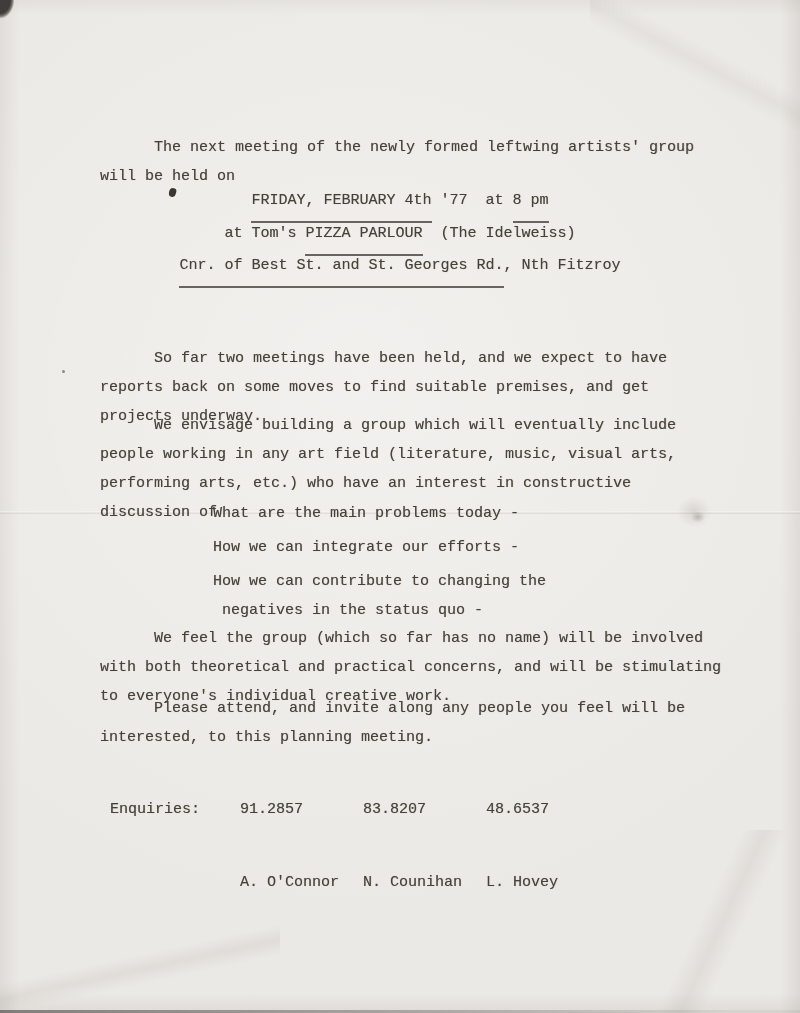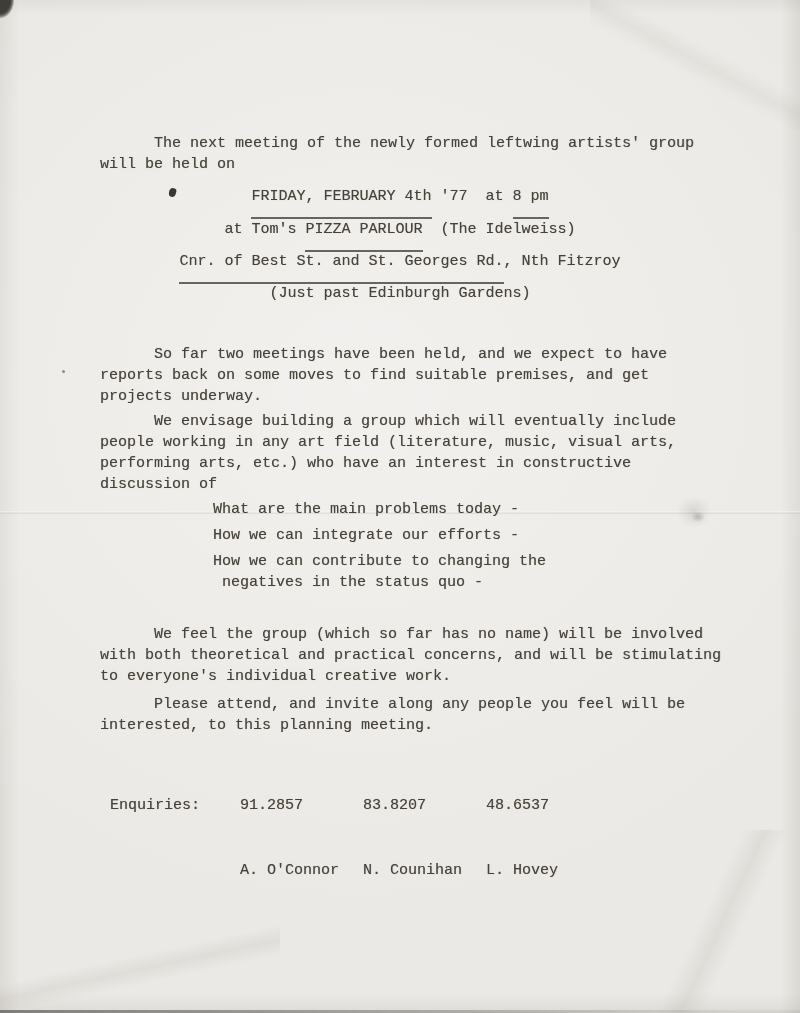--- a/index.html
+++ b/index.html
@@ -7,21 +7,21 @@
     position:relative;
     width:800px;height:1013px;
     margin:0 auto;
     overflow:hidden;
     background:
       radial-gradient(120% 90% at 45% 38%, rgba(255,255,255,0.35), rgba(255,255,255,0) 60%),
       linear-gradient(90deg, rgba(108,102,94,0.10) 0, rgba(108,102,94,0) 2.5%, rgba(108,102,94,0) 97.5%, rgba(108,102,94,0.12) 100%),
       linear-gradient(180deg, rgba(108,102,94,0.08) 0, rgba(108,102,94,0) 1.5%, rgba(108,102,94,0) 98%, rgba(108,102,94,0.10) 100%),
       #ebe9e5;
     font-family:"Liberation Mono","DejaVu Sans Mono",monospace;
-    font-size:15px;line-height:21px;
+    font-size:15px;line-height:29px;
     color:#474239;
   }
   .ink{ text-shadow:0.3px 0.3px 0.7px rgba(71,66,57,0.45); }
   .pre{ white-space:pre; }
   .abs{ position:absolute; }
   .heading-line{ position:absolute; left:0; width:800px; text-align:center; white-space:pre; }
   .u{ border-bottom:2px solid rgba(66,61,53,0.78); padding-bottom:12px; }
   .list{ position:absolute; left:213px; top:499px; }
   .list-item{ white-space:pre; margin-bottom:5px; }
   .enquiries{ position:absolute; left:110px; top:751px; }
@@ -67,21 +67,20 @@
 
   <div class="abs pre" style="left:100px;top:133px;">      The next meeting of the newly formed leftwing artists' group
 will be held on</div>
 
   <div class="heading-line" style="top:186px;"><span class="u">FRIDAY, FEBRUARY 4th</span><span> '77  at </span><span class="u">8 pm</span></div>
 
   <div class="heading-line" style="top:251px;"><span class="u">Cnr. of Best St. and St. Georges Rd.</span><span>, Nth Fitzroy</span></div>
 
   <div class="heading-line" style="top:219px;"><span>at Tom's </span><span class="u">PIZZA PARLOUR</span><span>  (The Idelweiss)</span></div>
 
-  <div class="heading-line" style="top:283px;">(Just past Edinburgh Gardens)</div>
 
   <div class="abs pre" style="left:100px;top:344px;">      So far two meetings have been held, and we expect to have
 reports back on some moves to find suitable premises, and get
 projects underway.</div>
 
   <div class="abs pre" style="left:100px;top:411px;">      We envisage building a group which will eventually include
 people working in any art field (literature, music, visual arts,
 performing arts, etc.) who have an interest in constructive
 discussion of</div>
 

